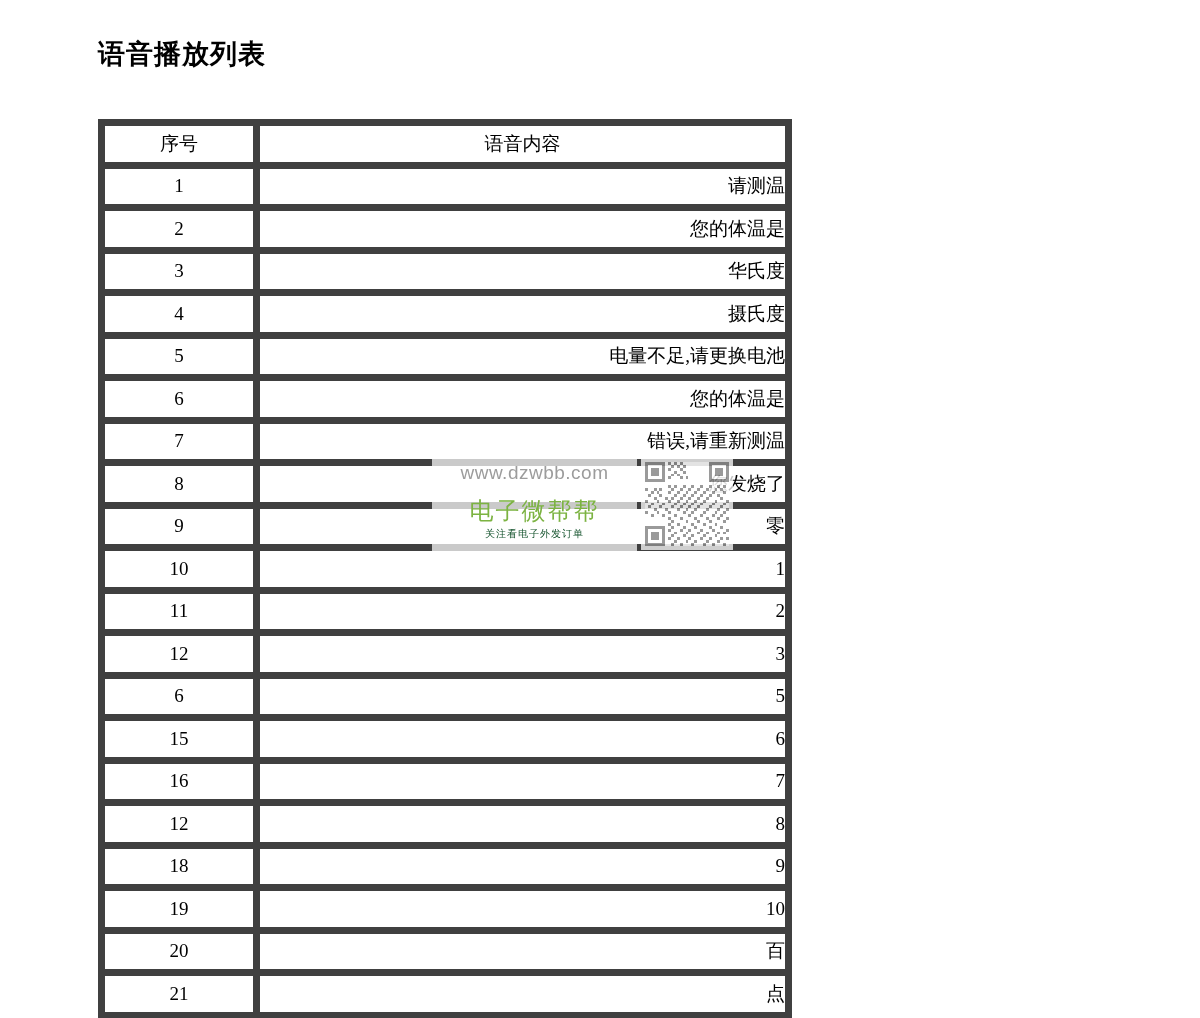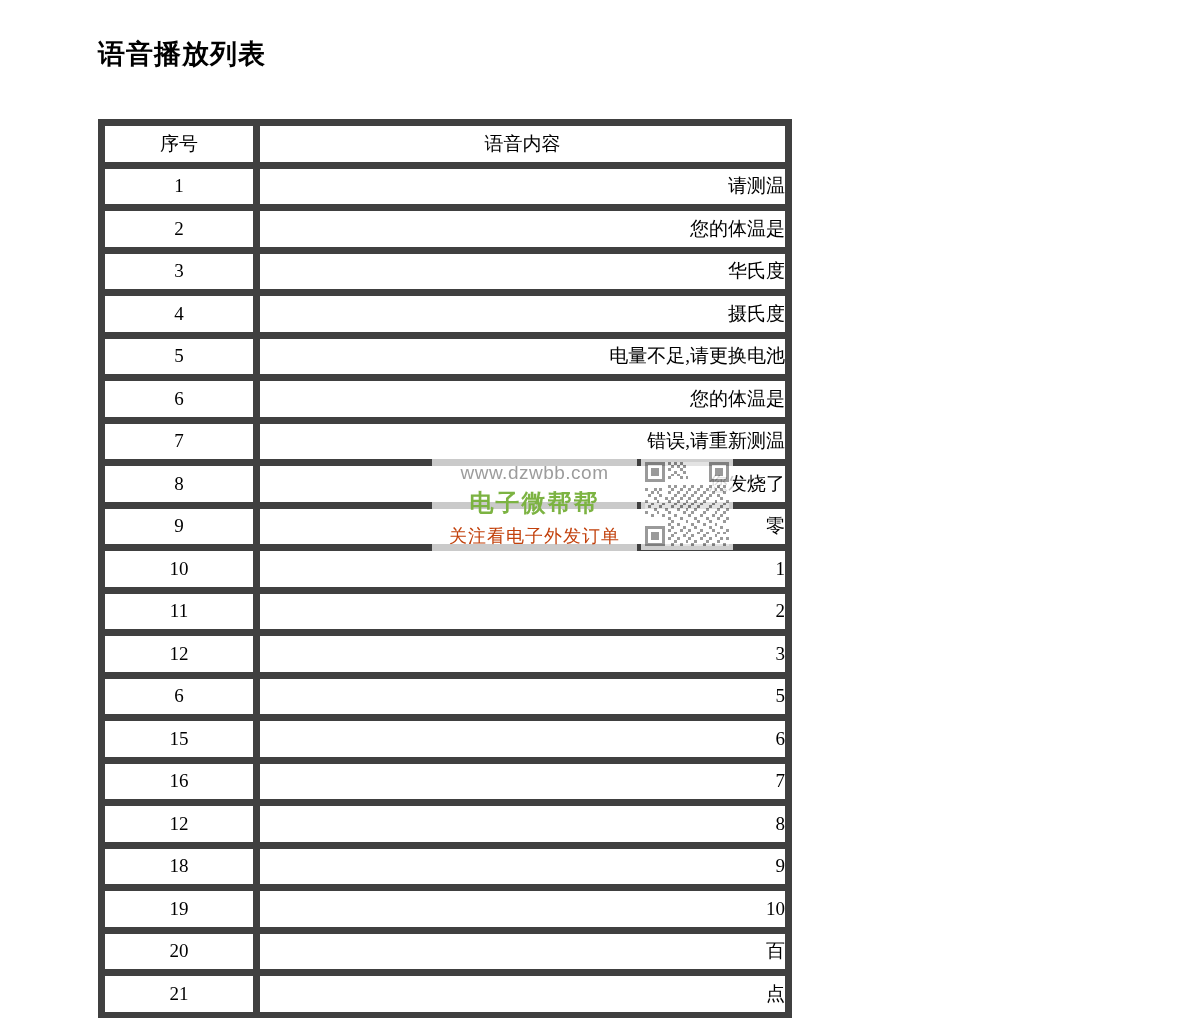--- a/index.html
+++ b/index.html
@@ -83,31 +83,30 @@
   }
   .wm-url {
     font-family: "Liberation Sans", sans-serif;
     font-size: 19px;
     color: #9c9c9c;
     margin-top: 6px;
     letter-spacing: 0.5px;
   }
   .wm-brand {
     font-family: "Liberation Sans", sans-serif;
-    font-weight: bold;
+    font-weight: normal;
     font-size: 24px;
     color: #7cb342;
-    margin-top: 3px;
+    margin-top: 11px;
     letter-spacing: 2px;
   }
   .wm-sub {
     font-family: "Liberation Sans", sans-serif;
-    font-size: 18px;
-    color: #c2410c;
-    margin-top: 5px;
+    font-size: 10px;
+    color: #14532d;
     letter-spacing: 1px;
   }
   .wm-qr {
     position: absolute;
     left: 209px;
     top: 2px;
     width: 92px;
     height: 92px;
     background: rgba(255,255,255,0.75);
     padding: 4px;

